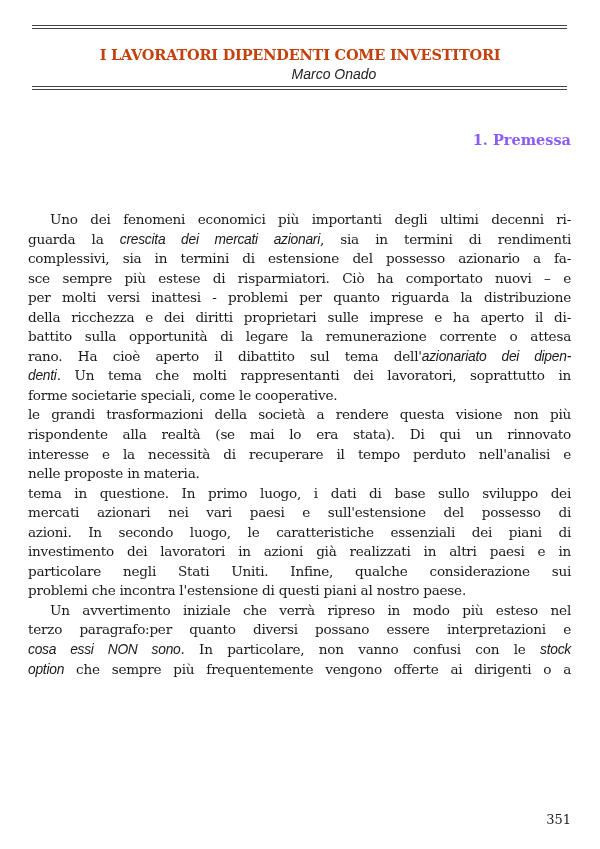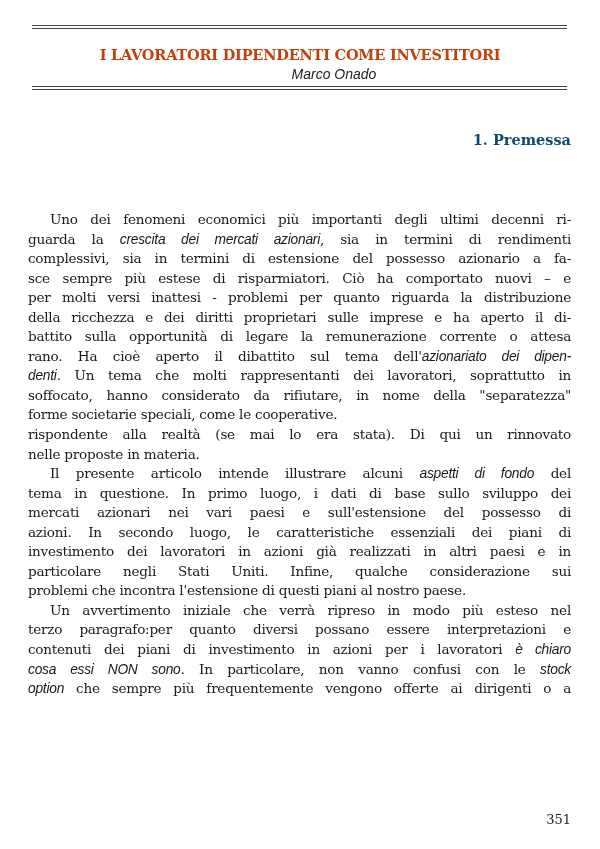--- a/index.html
+++ b/index.html
@@ -48,21 +48,21 @@
     font-size: 14px;
     color: #222;
     padding-left: 34px;
   }
   .section-heading {
     position: absolute;
     top: 131px;
     right: 29px;
     font-weight: bold;
     font-size: 14.5px;
-    color: #0c4a6e;
+    color: #8b5cf6;
   }
   .body-text {
     position: absolute;
     top: 170px;
     left: 28px;
     width: 543px;
     font-size: 13.6px;
     line-height: 19.55px;
     letter-spacing: -0.25px;
     margin-top: 40px;
@@ -108,34 +108,33 @@
 
   <span class="line indent"><span>Uno dei fenomeni economici più importanti degli ultimi decenni ri-</span></span>
   <span class="line"><span>guarda la </span><em>crescita dei mercati azionari</em><span>, sia in termini di rendimenti</span></span>
   <span class="line"><span>complessivi, sia in termini di estensione del possesso azionario a fa-</span></span>
   <span class="line"><span>sce sempre più estese di risparmiatori. Ciò ha comportato nuovi – e</span></span>
   <span class="line"><span>per molti versi inattesi - problemi per quanto riguarda la distribuzione</span></span>
   <span class="line"><span>della ricchezza e dei diritti proprietari sulle imprese e ha aperto il di-</span></span>
   <span class="line"><span>battito sulla opportunità di legare la remunerazione corrente o attesa</span></span>
   <span class="line"><span>rano. Ha cioè aperto il dibattito sul tema dell'</span><em>azionariato dei dipen-</em></span>
   <span class="line"><em>denti</em><span>. Un tema che molti rappresentanti dei lavoratori, soprattutto in</span></span>
-  <span class="line"><span>soffocato,  hanno considerato da rifiutare, in nome della "separatezza"</span></span>
   <span class="line last"><span>forme societarie speciali, come le cooperative.</span></span>
 
+  <span class="line"><span>le grandi trasformazioni della società a rendere questa visione non più</span></span>
   <span class="line"><span>rispondente alla realtà (se mai lo era stata). Di qui un rinnovato</span></span>
+  <span class="line"><span>interesse e la necessità di recuperare il tempo perduto nell'analisi e</span></span>
   <span class="line last"><span>nelle proposte in materia.</span></span>
 
-  <span class="line indent"><span>Il presente articolo intende illustrare alcuni </span><em>aspetti di fondo</em><span> del</span></span>
   <span class="line"><span>tema in questione. In primo luogo, i dati di base sullo sviluppo dei</span></span>
   <span class="line"><span>mercati azionari nei vari paesi e sull'estensione del possesso di</span></span>
   <span class="line"><span>azioni. In secondo luogo, le caratteristiche essenziali dei piani di</span></span>
   <span class="line"><span>investimento dei lavoratori in azioni già realizzati in altri paesi e in</span></span>
   <span class="line"><span>particolare negli Stati Uniti. Infine, qualche considerazione sui</span></span>
   <span class="line last"><span>problemi che incontra l'estensione di questi piani al nostro paese.</span></span>
 
   <span class="line indent"><span>Un avvertimento iniziale che verrà ripreso in modo più esteso nel</span></span>
   <span class="line"><span>terzo paragrafo:per quanto diversi possano essere interpretazioni e</span></span>
-  <span class="line"><span>contenuti dei piani di investimento in azioni per i lavoratori </span><em>è chiaro</em></span>
   <span class="line"><em>cosa essi NON sono</em><span>. In particolare, non vanno confusi con le </span><em>stock</em></span>
   <span class="line"><em>option</em><span> che sempre più frequentemente vengono offerte ai dirigenti o a</span></span>
 </div>
 
 <div class="page-number">351</div>
 
 </body></html>

